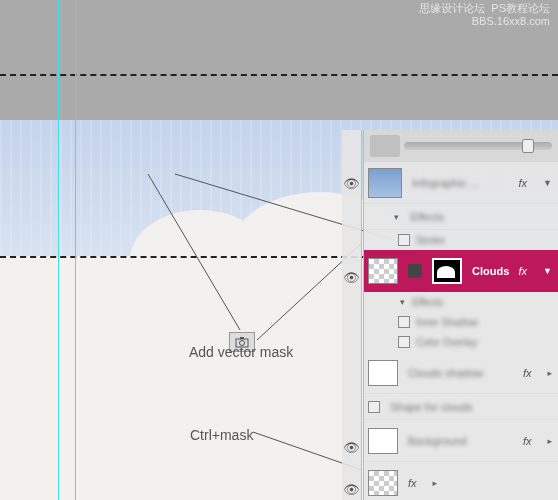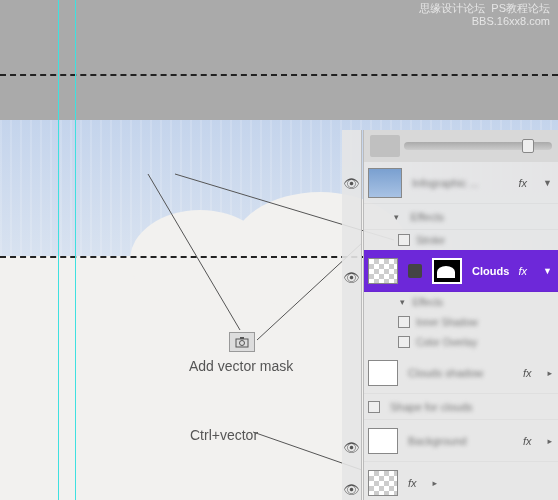--- a/index.html
+++ b/index.html
@@ -13,21 +13,21 @@
 .cloud::before{width:140px;height:100px;left:40px;top:10px}
 .cloud::after{width:180px;height:120px;left:140px;top:-8px}
 .dashline{position:absolute;left:0;width:558px;height:0;border-top:2px dashed #222}
 .dash1{top:74px}
 .dash2{top:256px}
 .guide{position:absolute;top:0;width:1px;height:500px;background:#3fe0e0}
 .g1{left:58px}
 .g2{left:75px}
 .watermark{position:absolute;top:2px;right:8px;font-size:11px;color:rgba(255,255,255,0.7);text-align:right;line-height:13px}
 .annot{position:absolute;font-size:14px;color:#555}
-.a-mask{left:189px;top:358px}
+.a-mask{left:189px;top:344px}
 .a-ctrl{left:190px;top:427px}
 .mask-btn{position:absolute;left:229px;top:332px;width:26px;height:20px;background:#ddd;border:1px solid #999;display:flex;align-items:center;justify-content:center}
 .mask-btn svg{width:14px;height:12px}
 .line{position:absolute;stroke:#555;stroke-width:1;fill:none}
 .panel{position:absolute;right:0;top:130px;width:195px;background:rgba(230,230,230,0.95);border-left:1px solid #bbb;font-size:11px;color:#555}
 .panel-head{height:32px;background:#d8d8d8;display:flex;align-items:center;padding:0 6px;gap:4px}
 .tab{width:30px;height:22px;background:#c0c0c0;border-radius:2px}
 .slider{flex:1;height:8px;background:linear-gradient(#aaa,#ccc);border-radius:4px;position:relative}
 .knob{position:absolute;right:18px;top:-3px;width:12px;height:14px;background:#eee;border:1px solid #888;border-radius:2px}
 .row{display:flex;align-items:center;height:26px;padding:0 4px;gap:10px;border-bottom:1px solid rgba(0,0,0,0.03)}
@@ -36,21 +36,21 @@
 .thumb.grad{background:linear-gradient(#7aa0d0,#a8c2e4)}
 .thumb.chk{background:repeating-conic-gradient(#ccc 0 25%,#fff 0 50%) 0 0/10px 10px}
 .thumb.sm{width:30px;height:26px}
 .masklink{width:14px;height:14px;background:#444;border-radius:2px}
 .maskthumb{width:30px;height:26px;background:#000;border:2px solid #fff;position:relative}
 .maskthumb::after{content:"";position:absolute;left:3px;top:6px;width:18px;height:12px;background:#fff;border-radius:50% 50% 0 0}
 .lbl{flex:1;white-space:nowrap;overflow:hidden}
 .blur{filter:blur(2px);color:#777}
 .fx{font-style:italic;font-size:11px;color:#555;padding-right:4px}
 .tri{font-size:9px;color:#666;padding:0 2px}
-.selected{background:#6d28d9;color:#fff}
+.selected{background:#be185d;color:#fff}
 .selected .fx{color:#fff}
 .selected .tri{color:#fff}
 .icon-row{padding-left:28px}
 .fx-sub{padding-left:34px;height:20px;display:flex;align-items:center;gap:6px;font-size:10px}
 .chk-ic{width:12px;height:12px;border:1px solid #888;background:#eee}
 .eye-col{position:absolute;left:-22px;top:0;width:20px;height:370px;background:rgba(230,230,230,0.9);border-right:1px solid #bbb}
 .eye-slot{height:26px;display:flex;align-items:center;justify-content:center;color:#555;font-size:13px}
 .eye-slot.lg{height:42px}
 .lines-svg{position:absolute;left:0;top:0;width:558px;height:500px;pointer-events:none}
 </style>
@@ -76,21 +76,21 @@
   </div>
 
   <div class="mask-btn">
     <svg viewBox="0 0 14 12">
         <rect x="1" y="3" width="12" height="8" fill="none" stroke="#555" stroke-width="1"></rect>
         <circle cx="7" cy="7" r="2.5" fill="none" stroke="#555" stroke-width="1"></circle>
         <rect x="5" y="1" width="4" height="2" fill="#555"></rect>
       </svg>
   </div>
   <div class="annot a-mask">Add vector mask</div>
-  <div class="annot a-ctrl">Ctrl+vector</div>
+  <div class="annot a-ctrl">Ctrl+mask</div>
 
   <svg class="lines-svg">
     <line class="line" x1="148" y1="174" x2="240" y2="330"></line>
     <line class="line" x1="175" y1="174" x2="394" y2="240"></line>
     <line class="line" x1="257" y1="340" x2="362" y2="243"></line>
     <line class="line" x1="253" y1="432" x2="362" y2="470"></line>
   </svg>
 
   <div class="panel">
     <div class="eye-col">

